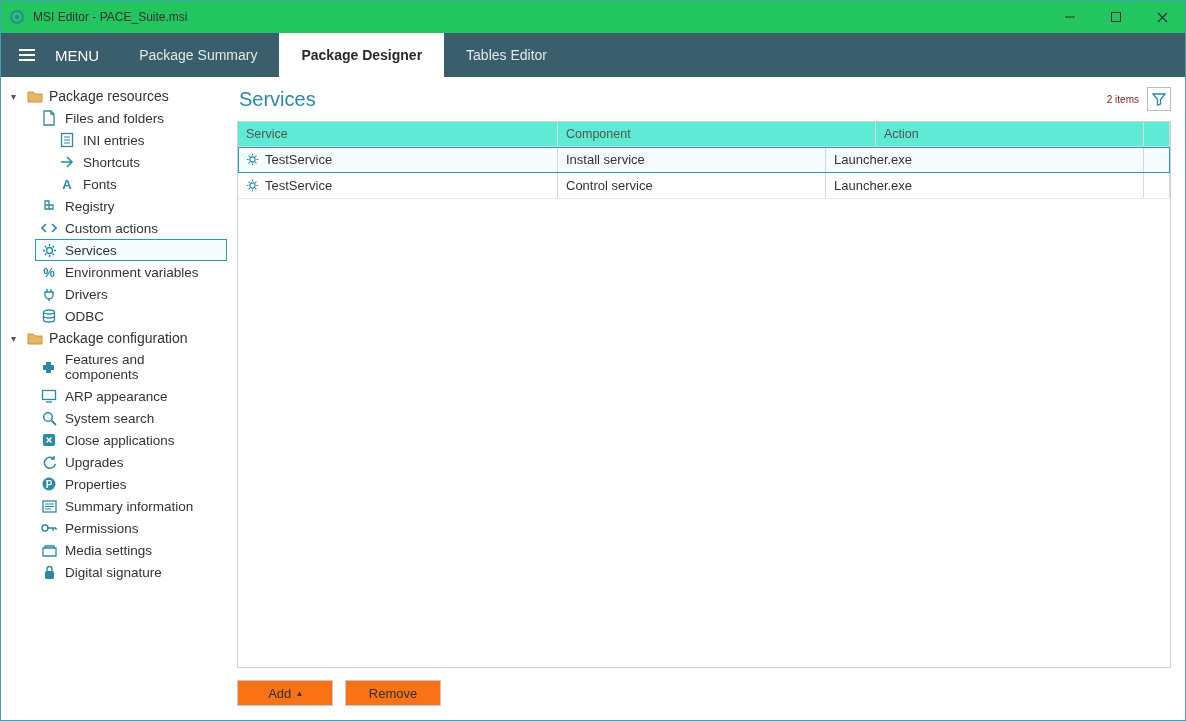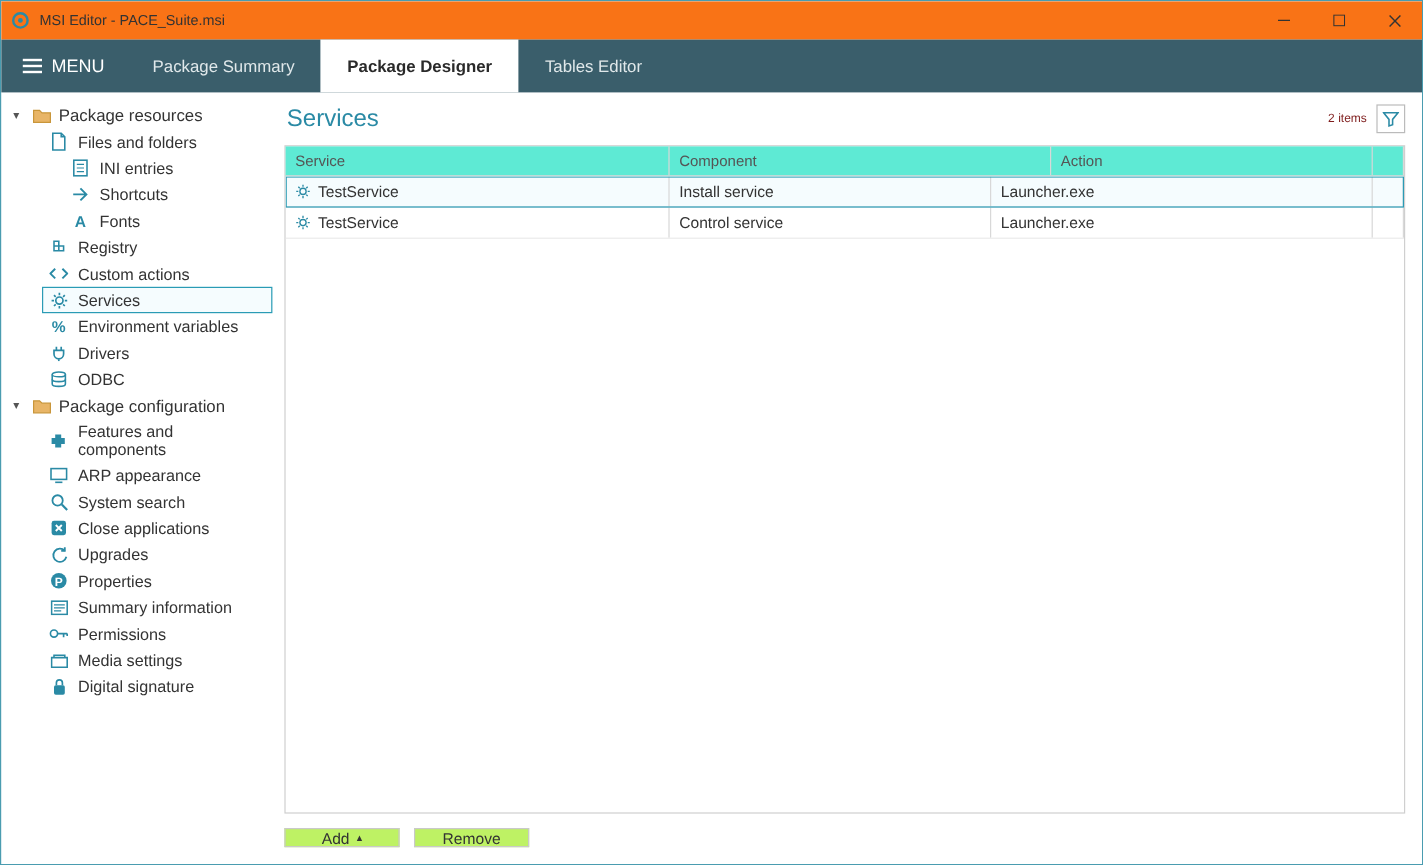--- a/index.html
+++ b/index.html
@@ -10,21 +10,21 @@
   background: #fff;
   width: 1186px;
   height: 721px;
   border: 1px solid #4a9cb0;
   display: flex;
   flex-direction: column;
   overflow: hidden;
 }
 .titlebar {
   height: 32px;
-  background: #f97316;
+  background: #22c55e;
   display: flex;
   align-items: center;
   padding: 0 0 0 8px;
 }
 .titlebar .app-icon {
   width: 16px; height: 16px;
   margin-right: 8px;
   display: flex; align-items: center; justify-content: center;
 }
 .titlebar .title { font-size: 12px; color: #333; }
@@ -38,21 +38,21 @@
   height: 44px;
   background: #3a5e6b;
   display: flex;
   align-items: stretch;
 }
 .menu-btn {
   display: flex; align-items: center;
   padding: 0 18px;
   color: #fff;
   font-size: 15px;
-  gap: 8px;
+  gap: 20px;
 }
 .menu-btn .ham { display: flex; flex-direction: column; gap: 3px; }
 .menu-btn .ham span { width: 16px; height: 2px; background: #fff; }
 .tabs { display: flex; align-items: stretch; justify-content: flex-end; }
 .tab {
   display: flex; align-items: center;
   padding: 0 22px;
   color: #e0e8ea;
   font-size: 14px;
   cursor: pointer;
@@ -135,22 +135,22 @@
   color: #333;
 }
 .grid-row.selected {
   outline: 1px solid #2a9bb5;
   outline-offset: -1px;
   background: #f5fcfe;
 }
 .grid-row .svc-ico { color: #2a8aa5; }
 .actions { padding-top: 12px; display: flex; gap: 12px; }
 .btn {
-  min-width: 96px; height: 16px;
-  background: #bef264;
+  min-width: 96px; height: 26px;
+  background: #f97316;
   border: 1px solid #c9c9c9;
   display: flex; align-items: center; justify-content: center;
   gap: 6px;
   font-size: 13px; color: #333;
   cursor: pointer;
 }
 .btn .caret-up { font-size: 9px; }
 svg { display: block; }
 </style>
 </head>

